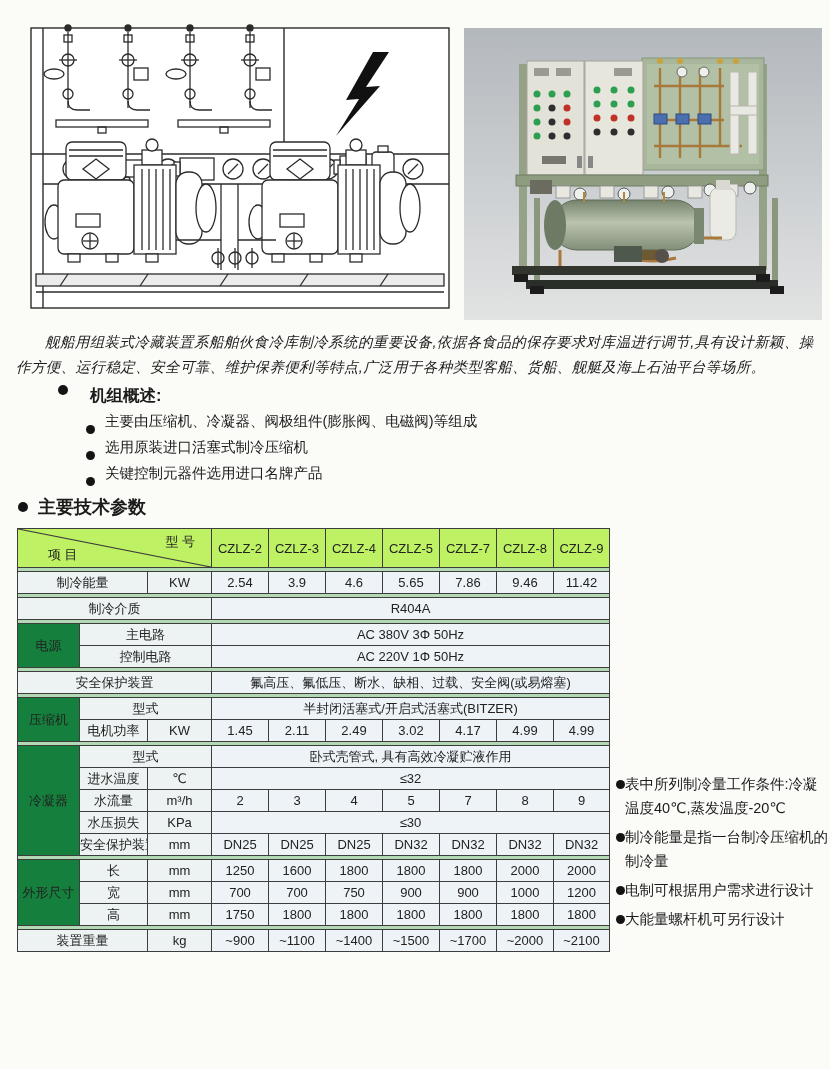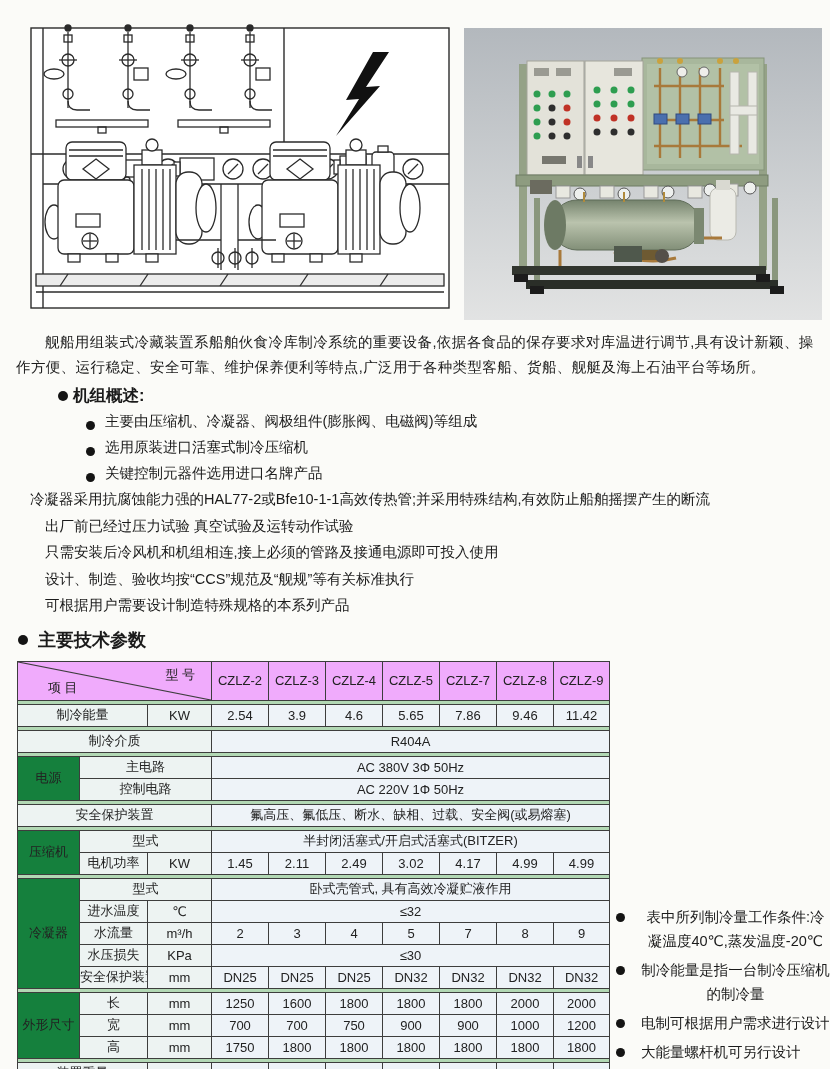--- a/index.html
+++ b/index.html
@@ -8,58 +8,58 @@
     background:#fbfbf8;color:#1b1b1b;
     font-family:"Liberation Sans","DejaVu Sans",sans-serif;
   }
   
   .figures{position:relative;height:322px;}
   .drawing{position:absolute;left:28px;top:22px;width:424px;height:294px;}
   .photo{position:absolute;left:464px;top:28px;width:358px;height:292px;}
   
   .intro{
     margin:8px 14px 0 16px;font-size:14.5px;line-height:25px;
-    text-indent:2em;letter-spacing:.4px;
+    text-indent:2em;letter-spacing:.4px;font-style:italic;
   }
   
-  .ov-head{display:flex;align-items:center;gap:5px;margin:5px 0 1px 58px;
+  .ov-head{display:flex;align-items:flex-start;gap:22px;margin:5px 0 1px 58px;
     font-size:16.5px;font-weight:bold;}
   .dot{width:9px;height:9px;border-radius:50%;background:#141414;flex:none;}
   .dot.big{width:10px;height:10px;}
   .ov-bullets{list-style:none;margin:0;padding:0;}
-  .ov-bullets li{display:flex;align-items:center;gap:10px;margin-left:86px;
+  .ov-bullets li{display:flex;align-items:flex-end;gap:10px;margin-left:86px;
     font-size:14.5px;line-height:26px;}
   .ov-bullets .dot{margin-top:9px;}
   .ov-lines div{font-size:14.5px;line-height:26.5px;}
   .ln-first{margin-left:30px;}
   .ln{margin-left:45px;}
   
   .spec-head{display:flex;align-items:center;gap:10px;margin:9px 0 9px 18px;
     font-size:18px;font-weight:bold;}
   .specs-row{position:relative;}
   table{
     border-collapse:collapse;margin-left:17px;width:592px;table-layout:fixed;
     background:#b2d8b4;font-size:13px;
   }
   td{
     border:1px solid #3d3d3d;text-align:center;padding:0;height:21px;
     background:#edf3f2;overflow:hidden;white-space:nowrap;color:#222;
   }
   tr.sep td{height:3px;background:#b2d8b4;border-top:none;border-bottom:none;}
-  .head td{background:#f0abfc;height:38px;}
+  .head td{background:#bef264;height:38px;}
   td.corner{position:relative;}
   td.corner svg{position:absolute;left:0;top:0;width:100%;height:100%;}
   .c-top{position:absolute;right:16px;top:4px;}
   .c-bot{position:absolute;left:30px;bottom:3px;}
   td.val{background:#eef3f8;}
   td.grp{background:#15803d;}
   
   .notes{position:absolute;left:616px;top:244px;width:214px;list-style:none;margin:0;padding:0;}
-  .notes li{display:flex;align-items:flex-start;gap:16px;font-size:14.5px;
-    line-height:24px;margin-bottom:5px;text-align:center;}
+  .notes li{display:flex;align-items:flex-start;gap:0;font-size:14.5px;
+    line-height:24px;margin-bottom:5px;}
   .notes .dot{margin-top:8px;}
 </style>
 </head>
 <body>
 
 <div class="figures">
 
   <div class="drawing">
     <svg viewBox="0 0 424 294" width="424" height="294">
       <defs>
@@ -322,27 +322,20 @@
     </li>
     <li>
       <span class="dot"></span>
       <span>选用原装进口活塞式制冷压缩机</span>
     </li>
     <li>
       <span class="dot"></span>
       <span>关键控制元器件选用进口名牌产品</span>
     </li>
   </ul>
-  <div class="ov-lines">
-    <div class="ln-first">冷凝器采用抗腐蚀能力强的HAL77-2或Bfe10-1-1高效传热管;并采用特殊结构,有效防止船舶摇摆产生的断流</div>
-    <div class="ln">出厂前已经过压力试验 真空试验及运转动作试验</div>
-    <div class="ln">只需安装后冷风机和机组相连,接上必须的管路及接通电源即可投入使用</div>
-    <div class="ln">设计、制造、验收均按“CCS”规范及“舰规”等有关标准执行</div>
-    <div class="ln">可根据用户需要设计制造特殊规格的本系列产品</div>
-  </div>
 </div>
 
 <div>
   <div class="spec-head">
     <span class="dot big"></span>
     <span>主要技术参数</span>
   </div>
 
   <div class="specs-row">
     <table>

